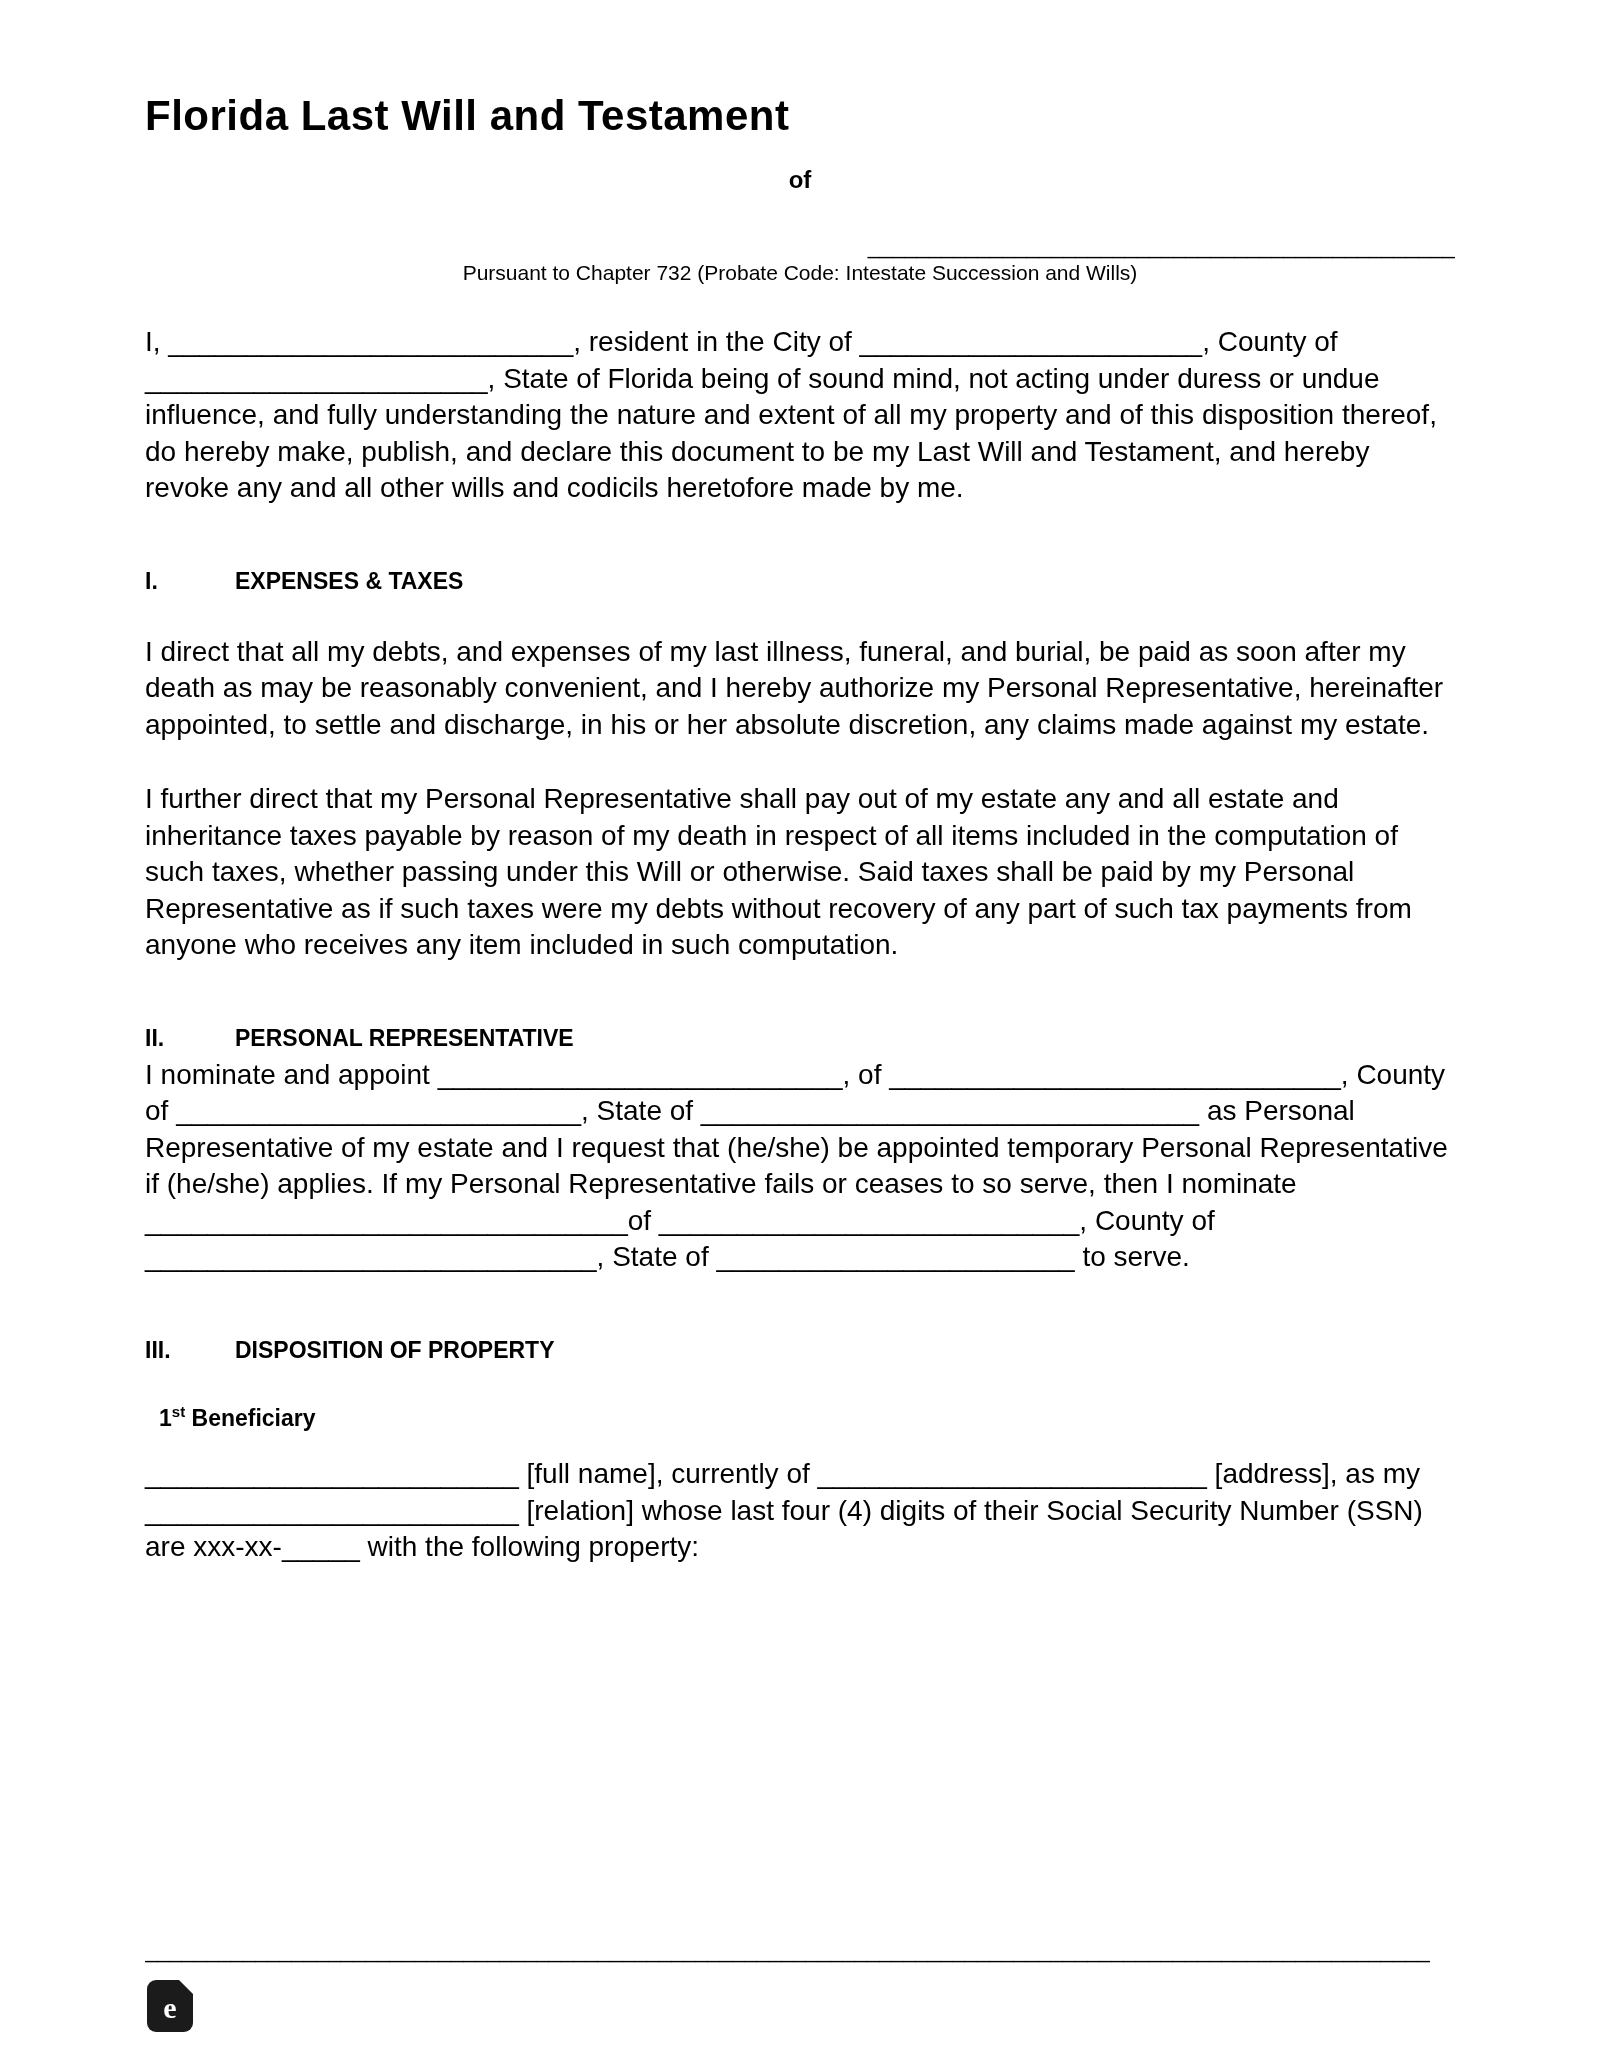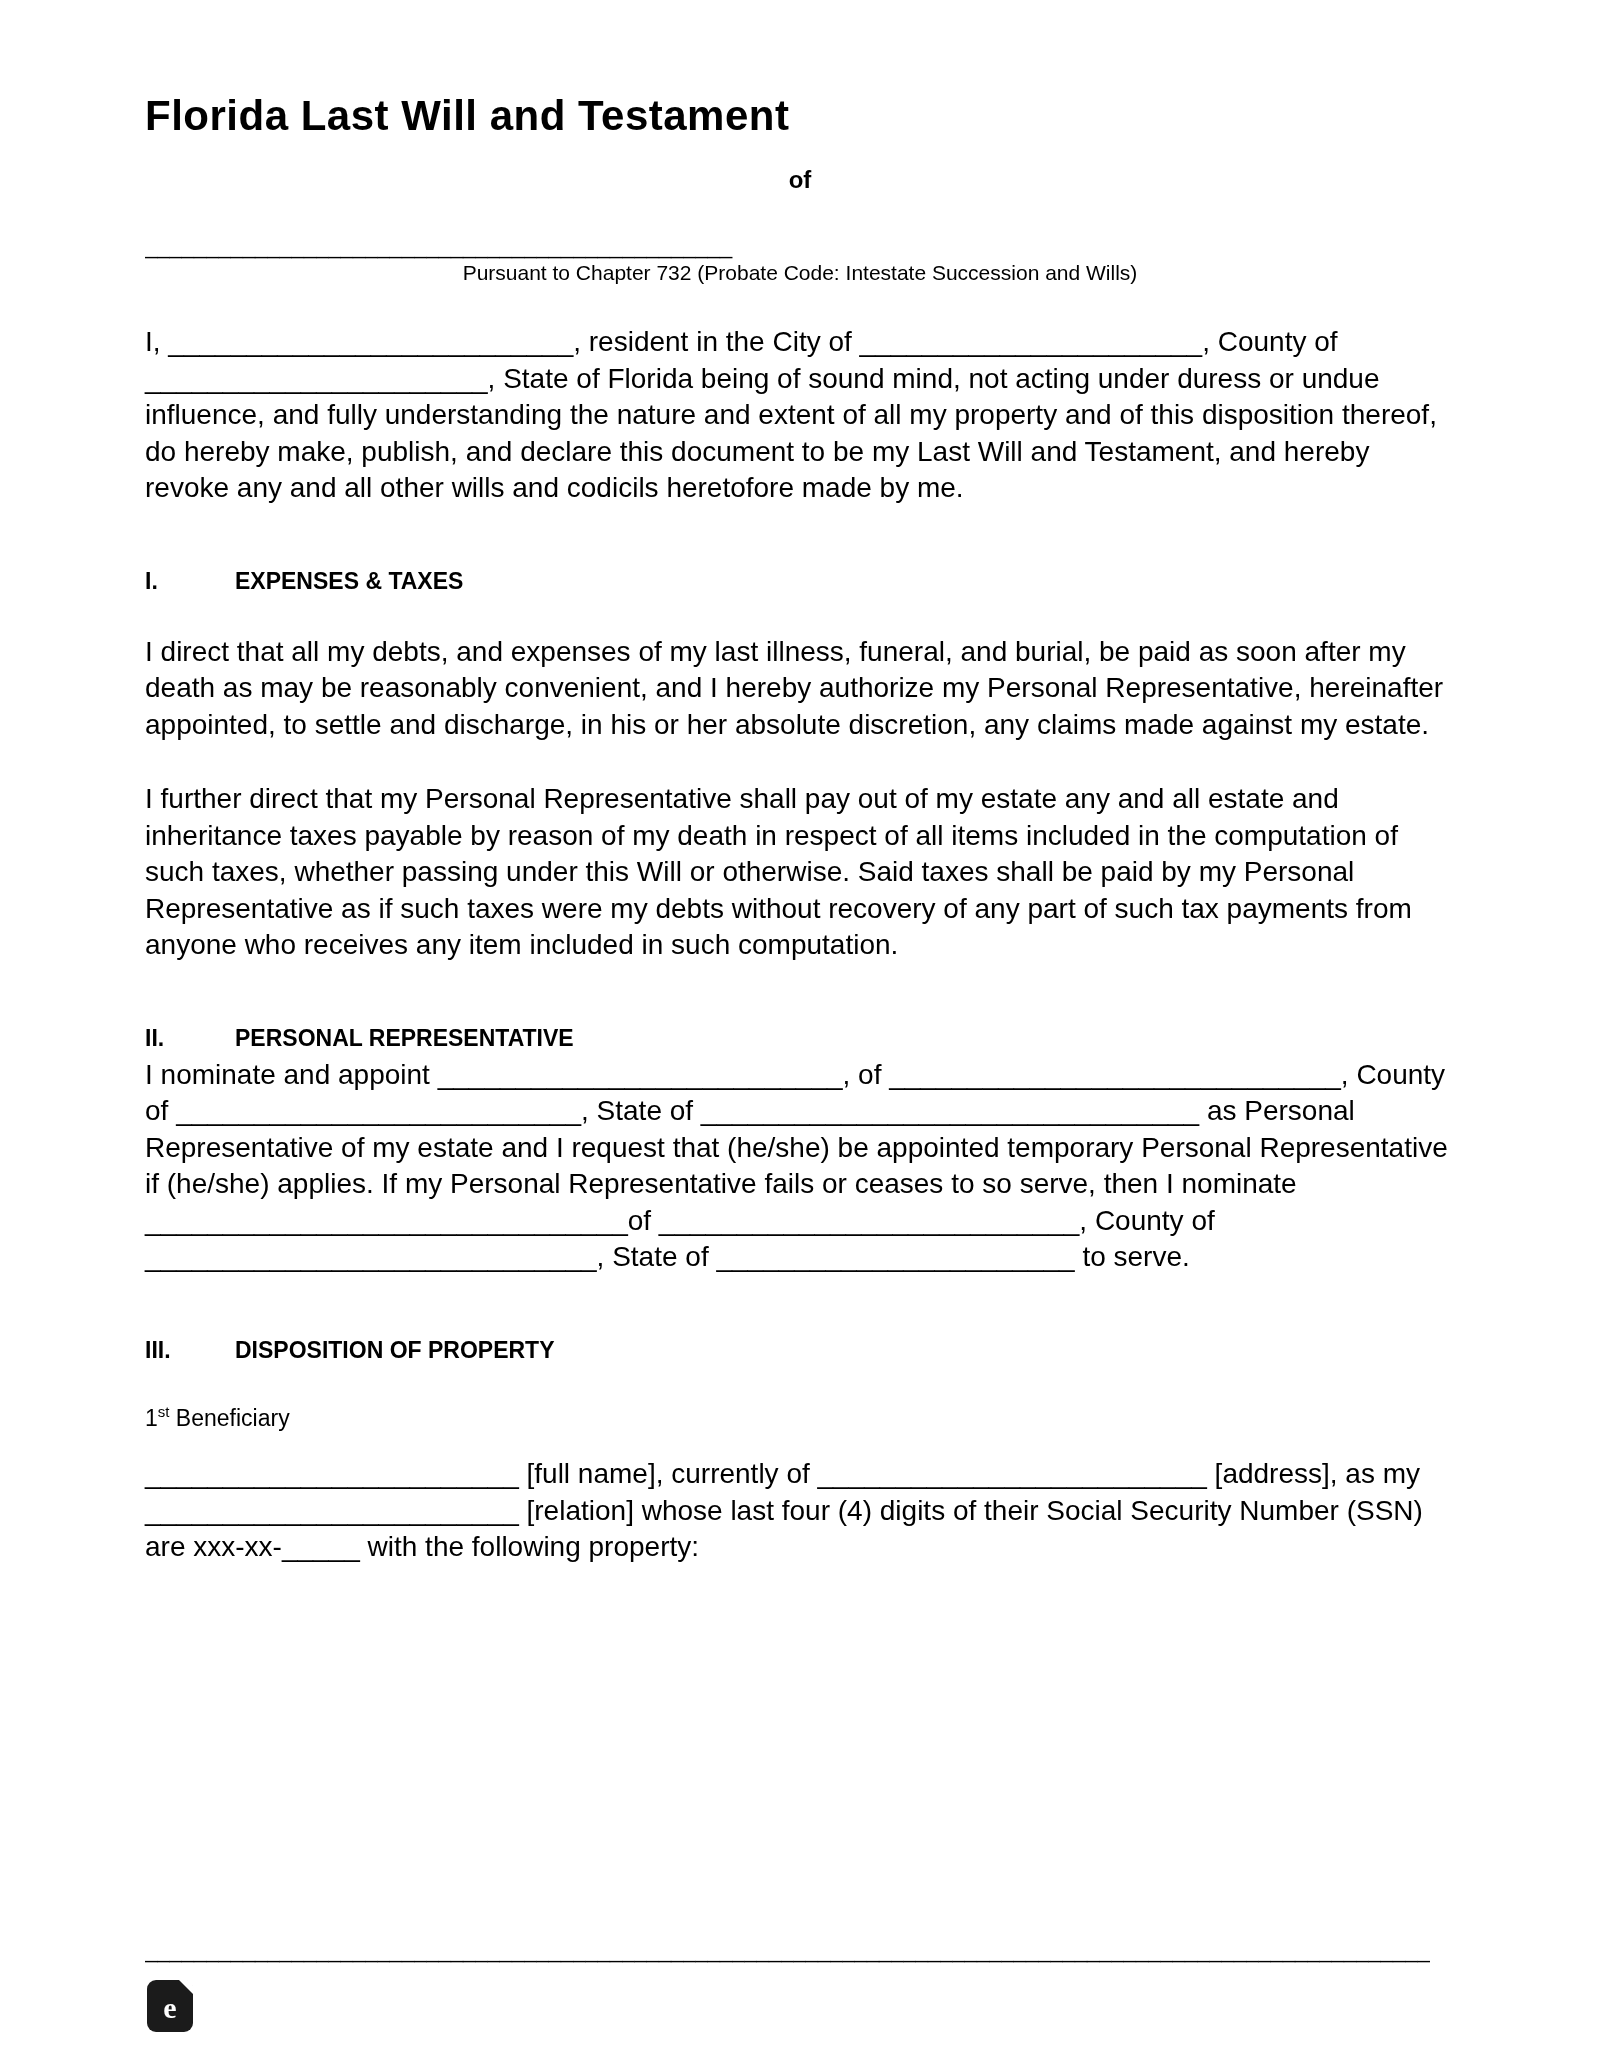--- a/index.html
+++ b/index.html
@@ -30,21 +30,21 @@
   }
   .of-label {
     font-size: 24px;
     font-weight: bold;
     text-align: center;
     margin-top: 26px;
     line-height: 28px;
   }
   .name-blank {
     font-size: 22px;
-    text-align: left;
+    text-align: right;
     margin-top: 40px;
     line-height: 26px;
     white-space: nowrap;
     overflow: hidden;
   }
   .pursuant {
     font-size: 21px;
     text-align: center;
     line-height: 26px;
   }
@@ -64,22 +64,22 @@
     font-weight: bold;
     line-height: 29px;
     margin-top: 60px;
   }
   .sec-num {
     width: 90px;
     flex: 0 0 90px;
   }
   .beneficiary-head {
     font-size: 23px;
-    font-weight: normal;
-    margin: 32px 0 0 0;
+    font-weight: bold;
+    margin: 32px 0 0 14px;
     line-height: 30px;
   }
   .beneficiary-head sup {
     font-size: 15px;
   }
   p.body.beneficiary-text {
     margin-top: 24px;
   }
   .property-line {
     position: absolute;

